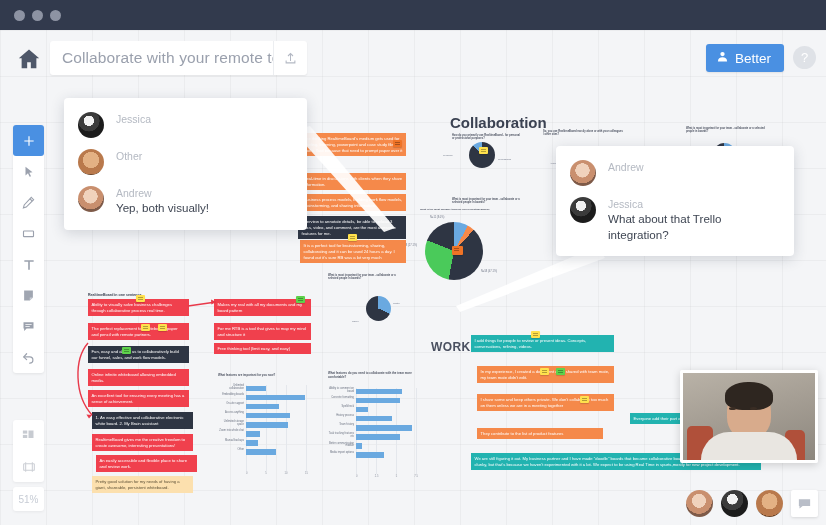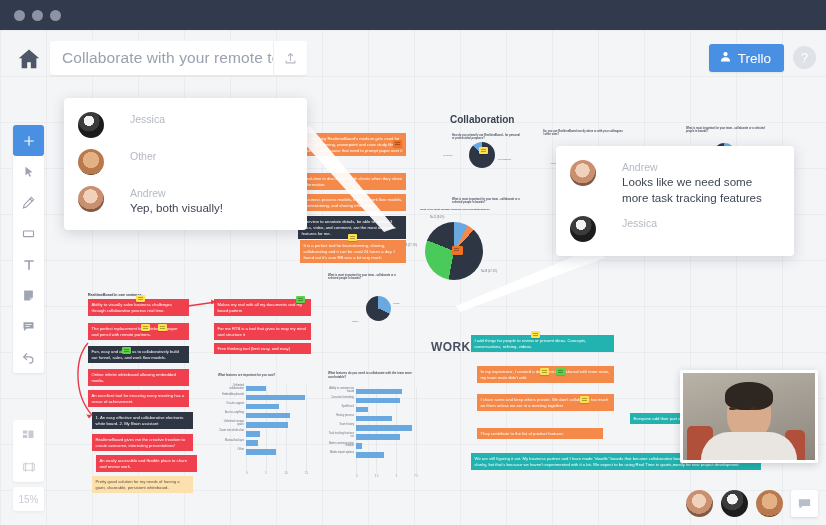--- a/index.html
+++ b/index.html
@@ -108,21 +108,21 @@
   .sticker:after {
     content:""; position:absolute; left:1.6px; top:1.6px; width:5.6px; height:1px;
     background:rgba(0,0,0,.3); box-shadow:0 2px 0 rgba(0,0,0,.3);
   }
 
   .headline { position:absolute; font-weight:bold; color:#3b4252; }
   .qtext { position:absolute; font-size:3.4px; line-height:1.3; color:#4c5261; font-weight:bold; }
   .lbl { position:absolute; font-size:3px; color:#707787; }
 
   .board-title {
-    position:absolute; left:450px; top:84px; font-size:10px; font-weight:bold; color:#3b4252;
+    position:absolute; left:450px; top:84px; font-size:15px; font-weight:bold; color:#3b4252;
   }
 
   .workflow {
     position:absolute; left:431px; top:310px; width:16px;
     font-size:12px; font-weight:bold; color:#4a5060; line-height:1.22;
     text-align:center; letter-spacing:.4px;
   }
 
   
   .arrow { position:absolute; pointer-events:none; }
@@ -143,21 +143,21 @@
     display:flex; justify-content:space-between; font-size:2.6px; color:#8b919e;
   }
   .bcgrid { position:absolute; top:0; bottom:0; width:1px; background:#e4e7ec; }
 
   
   .popup {
     position:absolute; background:#fff; border-radius:4px; z-index:30;
     box-shadow:0 3px 14px rgba(40,50,70,.18);
     padding:14px 16px 14px 14px;
   }
-  .cmt { display:flex; gap:26px; margin-bottom:11px; }
+  .cmt { display:flex; gap:12px; margin-bottom:11px; }
   .cmt:last-child { margin-bottom:0; }
   .avatar {
     width:26px; height:26px; border-radius:50%; flex:0 0 26px;
     background-size:cover; background-position:center; overflow:hidden;
   }
   .cmt-body { padding-top:1px; }
   .cmt-name { font-size:10.5px; color:#b4b9c2; line-height:1.25; }
   .cmt-text { font-size:11.6px; color:#3f4653; line-height:1.34; max-width:200px; }
 
   .callout { position:absolute; z-index:29; pointer-events:none; }
@@ -416,21 +416,21 @@
     </div>
   </div>
 
   <div class="share-btn">
     <span>
       <svg viewBox="0 0 24 24" width="13" height="13" fill="#fff">
         <circle cx="12" cy="7.5" r="4"></circle>
           <path d="M3.5 21c0-4.7 3.8-7.5 8.5-7.5s8.5 2.8 8.5 7.5z"></path>
       </svg>
     </span>
-    <span>Trello</span>
+    <span>Better</span>
   </div>
 
   <div class="help-btn">?</div>
 
   <div class="toolbar">
     <div class="tool active">
       <svg viewBox="0 0 24 24" width="14" height="14" fill="currentColor">
           <path d="M11 4h2v7h7v2h-7v7h-2v-7H4v-2h7z"></path>
         </svg>
     </div>
@@ -484,21 +484,21 @@
       </svg>
     </div>
     <div class="tool">
       <svg viewBox="0 0 24 24" width="16" height="16" fill="none" stroke="currentColor" stroke-width="1.6" opacity=".5">
         <rect x="4" y="7" width="16" height="10" rx="1"></rect>
           <path d="M7 5v14M17 5v14"></path>
       </svg>
     </div>
   </div>
 
-  <div class="zoom-box">15%</div>
+  <div class="zoom-box">51%</div>
 
   <svg class="callout" style="left:280px;top:120px;width:130px;height:120px;">
     <polygon points="12,10 30,6 115,108 104,112" fill="#ffffff" opacity=".92"></polygon>
   </svg>
   <svg class="callout" style="left:450px;top:210px;width:160px;height:110px;">
     <polygon points="148,36 155,48 10,102 6,96" fill="#ffffff" opacity=".92"></polygon>
   </svg>
 
   <div class="popup" style="left:64px;top:98px;width:243px;">
     <div class="cmt">
@@ -520,27 +520,27 @@
         <div class="cmt-text">Yep, both visually!</div>
       </div>
     </div>
   </div>
 
   <div class="popup" style="left:556px;top:146px;width:238px;">
     <div class="cmt">
       <div class="avatar" style="background:radial-gradient(circle at 48% 40%, #f0d2bc 0 34%, #c98f6e 35% 62%, #7e5a48 63% 100%);"></div>
       <div class="cmt-body">
         <div class="cmt-name">Andrew</div>
-        <div class="cmt-text">Looks like we need some more task tracking features</div>
       </div>
     </div>
     <div class="cmt">
       <div class="avatar" style="background:radial-gradient(circle at 42% 34%, #f2f2f2 0 22%, #3b3b3b 23% 46%, #1c1c1c 47% 100%);"></div>
       <div class="cmt-body">
         <div class="cmt-name">Jessica</div>
+        <div class="cmt-text">What about that Trello integration?</div>
       </div>
     </div>
   </div>
 
   <div class="video">
     <div class="v-person">
       <div class="v-chairL"></div>
       <div class="v-chairR"></div>
       <div class="v-head"></div>
       <div class="v-hair"></div>

